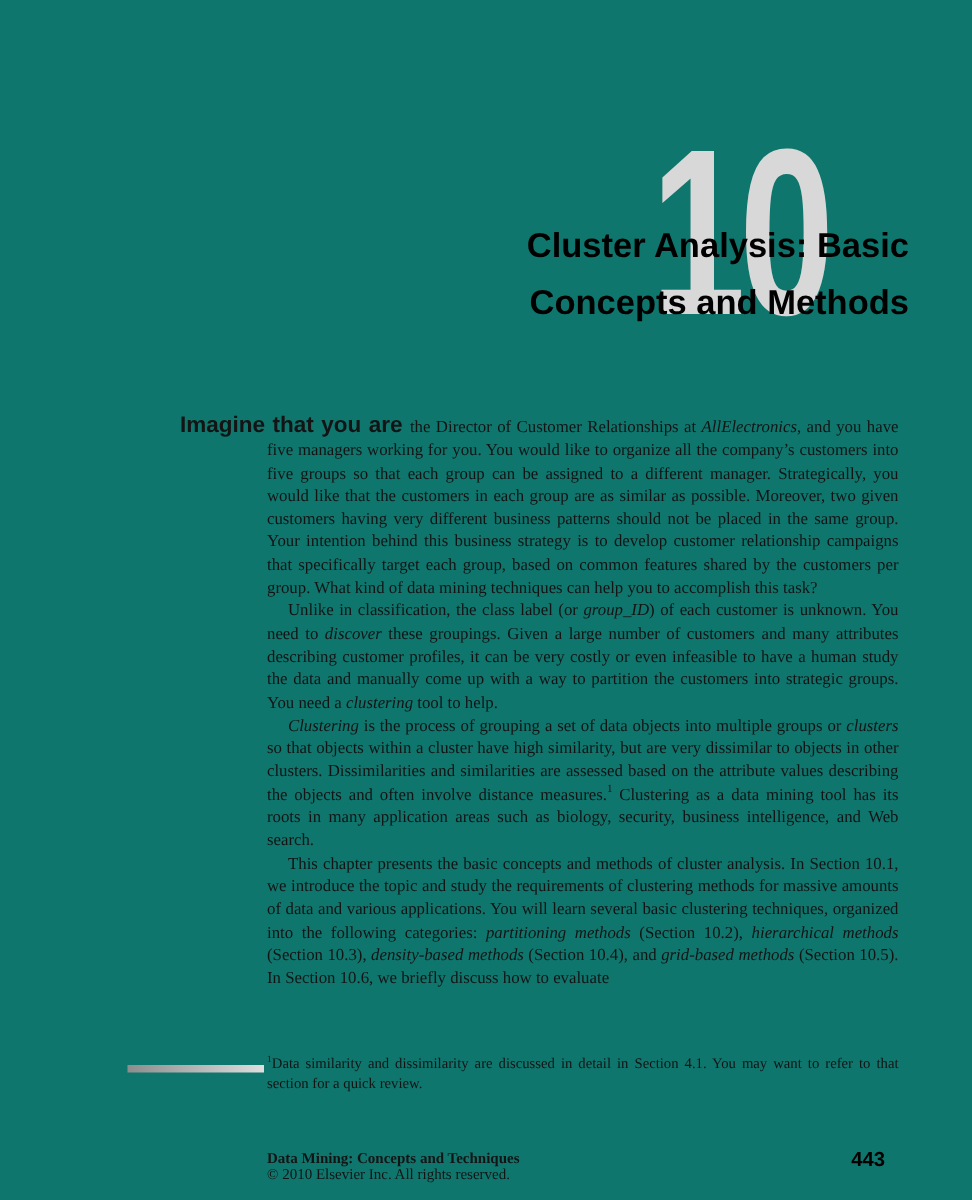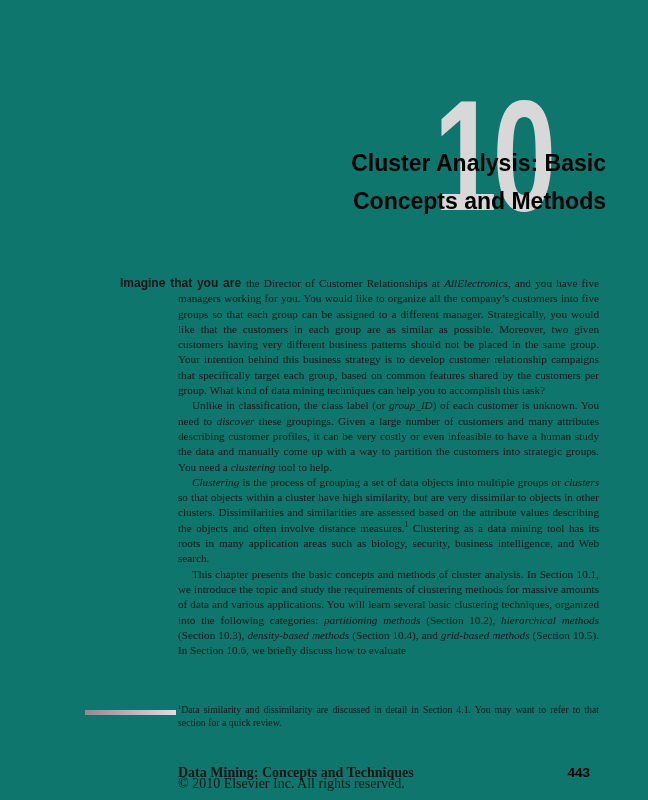--- a/index.html
+++ b/index.html
@@ -54,21 +54,21 @@
     text-align: justify;
     color: #141414;
     z-index: 2;
   }
   .body-block p.para { margin: 0; }
   .body-block p.hanging { text-indent: -58px; }
   .body-block p.indent  { text-indent: 14px; }
   .seg-bold {
     font-family: "Liberation Sans", sans-serif;
     font-weight: bold;
-    font-size: 12px;
+    font-size: 15px;
   }
   .seg-italic { font-style: italic; margin-top: 16px; }
   .seg-sup {
     font-size: 0.65em;
     vertical-align: super;
     line-height: 0;
   }
   .footnote-rule {
     position: absolute;
     top: 710px;
@@ -86,21 +86,21 @@
     font-size: 9.8px;
     line-height: 13px;
     text-align: justify;
     color: #141414;
     z-index: 2;
   }
   .footer-left {
     position: absolute;
     top: 768px;
     left: 178px;
-    font-size: 14px;
+    font-size: 10px;
     line-height: 10.5px;
     color: #141414;
     z-index: 2;
   }
   .footer-left .book-title { font-weight: bold; }
   .page-number {
     position: absolute;
     top: 765px;
     right: 58px;
     font-family: "Liberation Sans", sans-serif;

